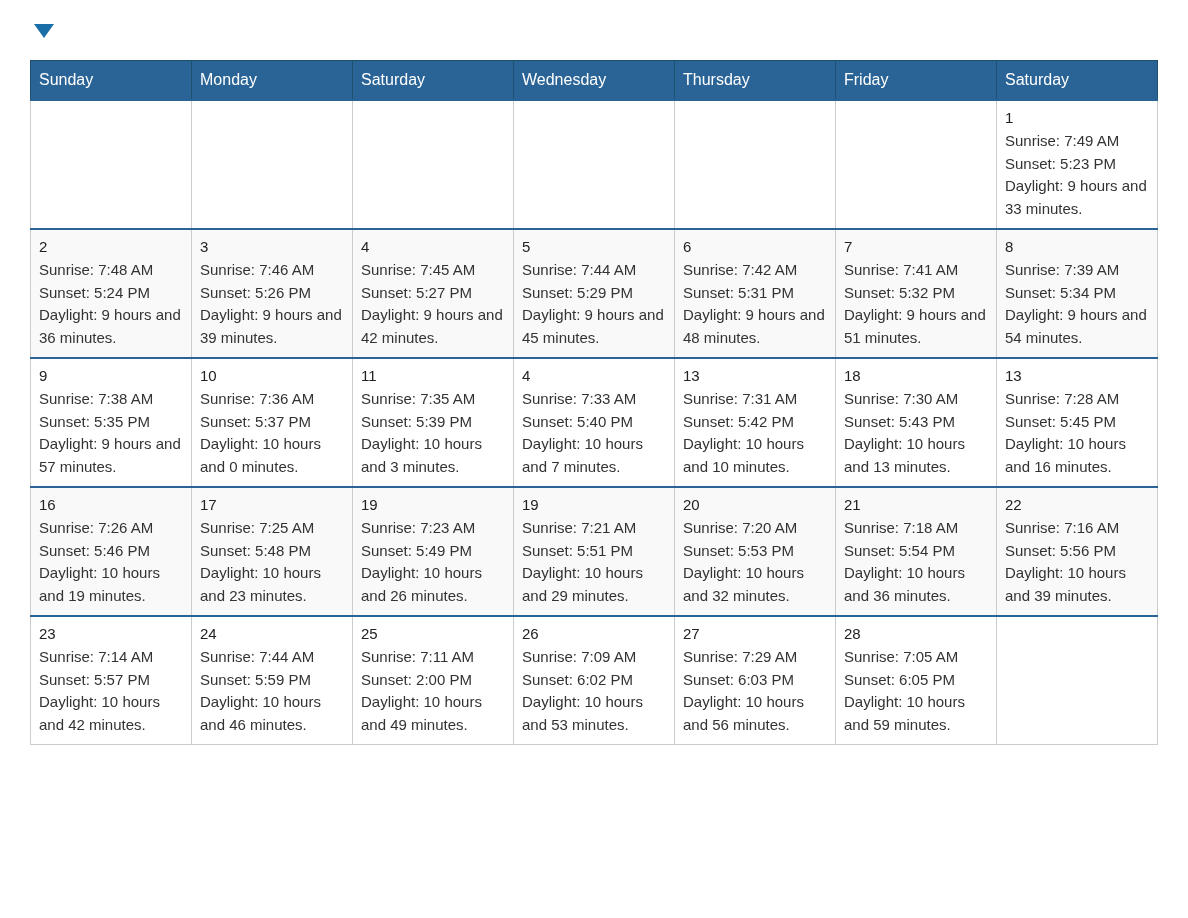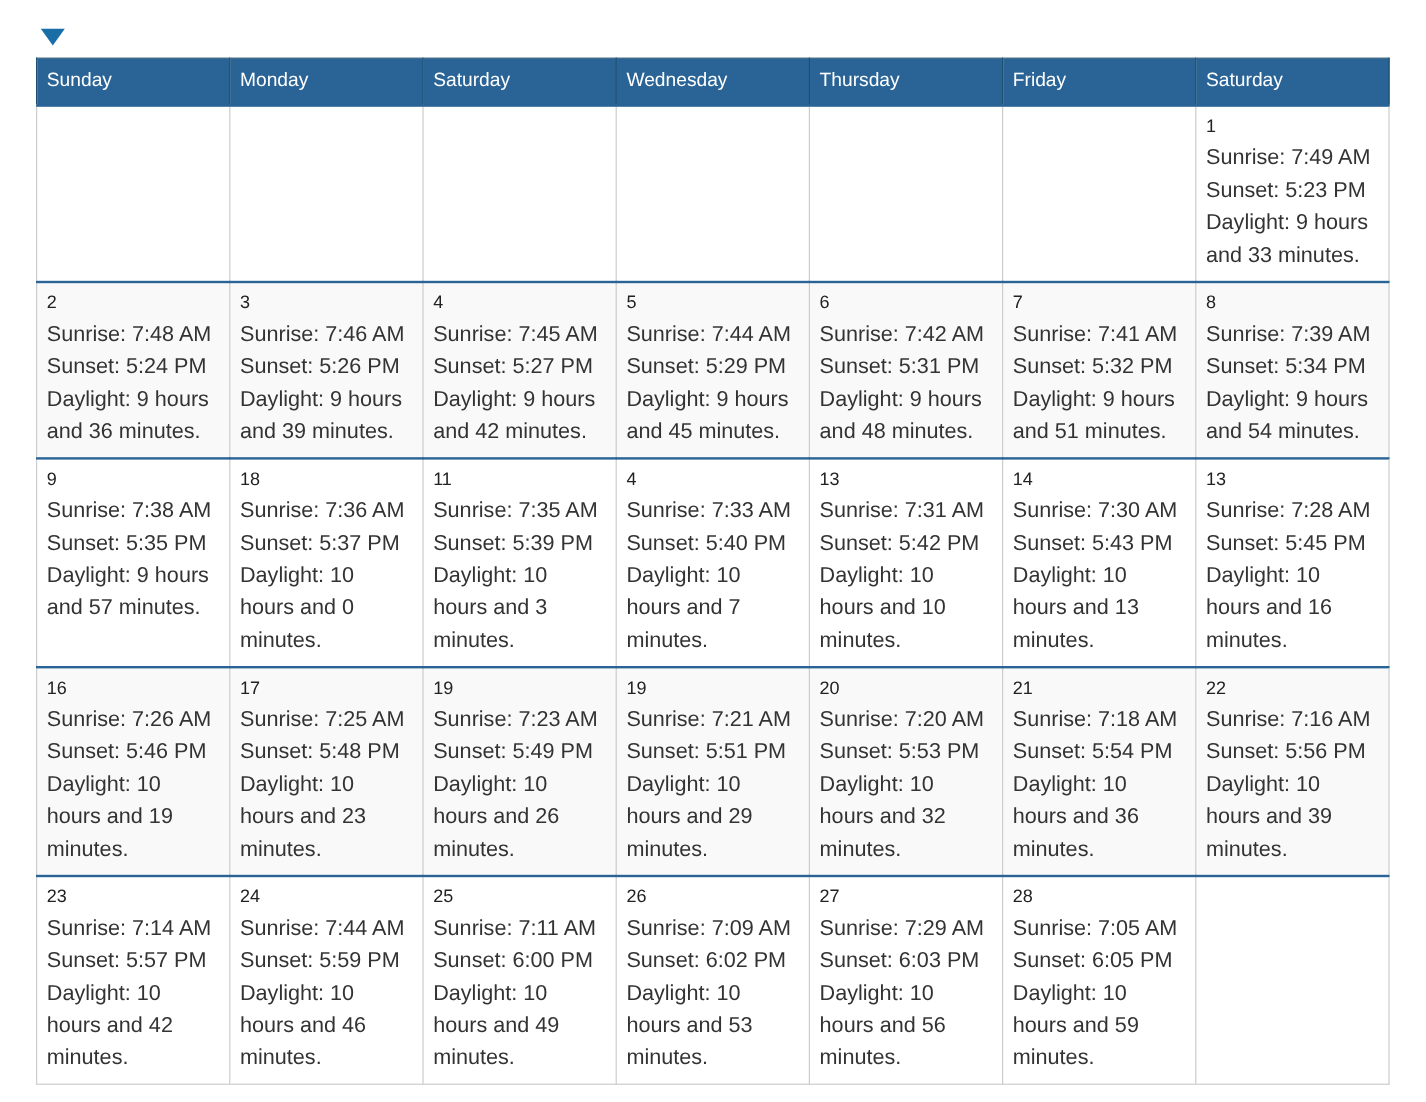--- a/index.html
+++ b/index.html
@@ -55,21 +55,21 @@
       line-height: 1.1;
     }
     .location-title {
       font-size: 22px;
       color: #333;
       margin-top: 4px;
     }
     table {
       width: 100%;
       border-collapse: collapse;
-      margin-top: 10px;
+      margin-top: 22px;
     }
     thead tr th {
       background-color: #2a6496;
       color: #fff;
       padding: 10px 8px;
       font-size: 16px;
       font-weight: normal;
       text-align: left;
       border: 1px solid #1e5070;
     }
@@ -86,21 +86,21 @@
       border-top: 2px solid #2a6496;
     }
     .day-number {
       font-size: 15px;
       font-weight: normal;
       color: #222;
       margin-bottom: 4px;
       display: block;
     }
     .day-info {
-      font-size: 18px;
+      font-size: 15px;
       color: #333;
       line-height: 1.5;
     }
     .empty-cell {
       background: #fafafa;
     }
     tbody tr:nth-child(odd) td {
       background-color: #fff;
     }
     tbody tr:nth-child(even) td {
@@ -199,21 +199,21 @@
         </td>
       </tr>
       <tr>
         <td>
           <span class="day-number">9</span>
           <div class="day-info">Sunrise: 7:38 AM
 Sunset: 5:35 PM
 Daylight: 9 hours and 57 minutes.</div>
         </td>
         <td>
-          <span class="day-number">18</span>
+          <span class="day-number">10</span>
           <div class="day-info">Sunrise: 7:36 AM
 Sunset: 5:37 PM
 Daylight: 10 hours and 0 minutes.</div>
         </td>
         <td>
           <span class="day-number">11</span>
           <div class="day-info">Sunrise: 7:35 AM
 Sunset: 5:39 PM
 Daylight: 10 hours and 3 minutes.</div>
         </td>
@@ -223,21 +223,21 @@
 Sunset: 5:40 PM
 Daylight: 10 hours and 7 minutes.</div>
         </td>
         <td>
           <span class="day-number">13</span>
           <div class="day-info">Sunrise: 7:31 AM
 Sunset: 5:42 PM
 Daylight: 10 hours and 10 minutes.</div>
         </td>
         <td>
-          <span class="day-number">14</span>
+          <span class="day-number">18</span>
           <div class="day-info">Sunrise: 7:30 AM
 Sunset: 5:43 PM
 Daylight: 10 hours and 13 minutes.</div>
         </td>
         <td>
           <span class="day-number">13</span>
           <div class="day-info">Sunrise: 7:28 AM
 Sunset: 5:45 PM
 Daylight: 10 hours and 16 minutes.</div>
         </td>
@@ -295,21 +295,21 @@
         </td>
         <td>
           <span class="day-number">24</span>
           <div class="day-info">Sunrise: 7:44 AM
 Sunset: 5:59 PM
 Daylight: 10 hours and 46 minutes.</div>
         </td>
         <td>
           <span class="day-number">25</span>
           <div class="day-info">Sunrise: 7:11 AM
-Sunset: 6:00 PM
+Sunset: 2:00 PM
 Daylight: 10 hours and 49 minutes.</div>
         </td>
         <td>
           <span class="day-number">26</span>
           <div class="day-info">Sunrise: 7:09 AM
 Sunset: 6:02 PM
 Daylight: 10 hours and 53 minutes.</div>
         </td>
         <td>
           <span class="day-number">27</span>

